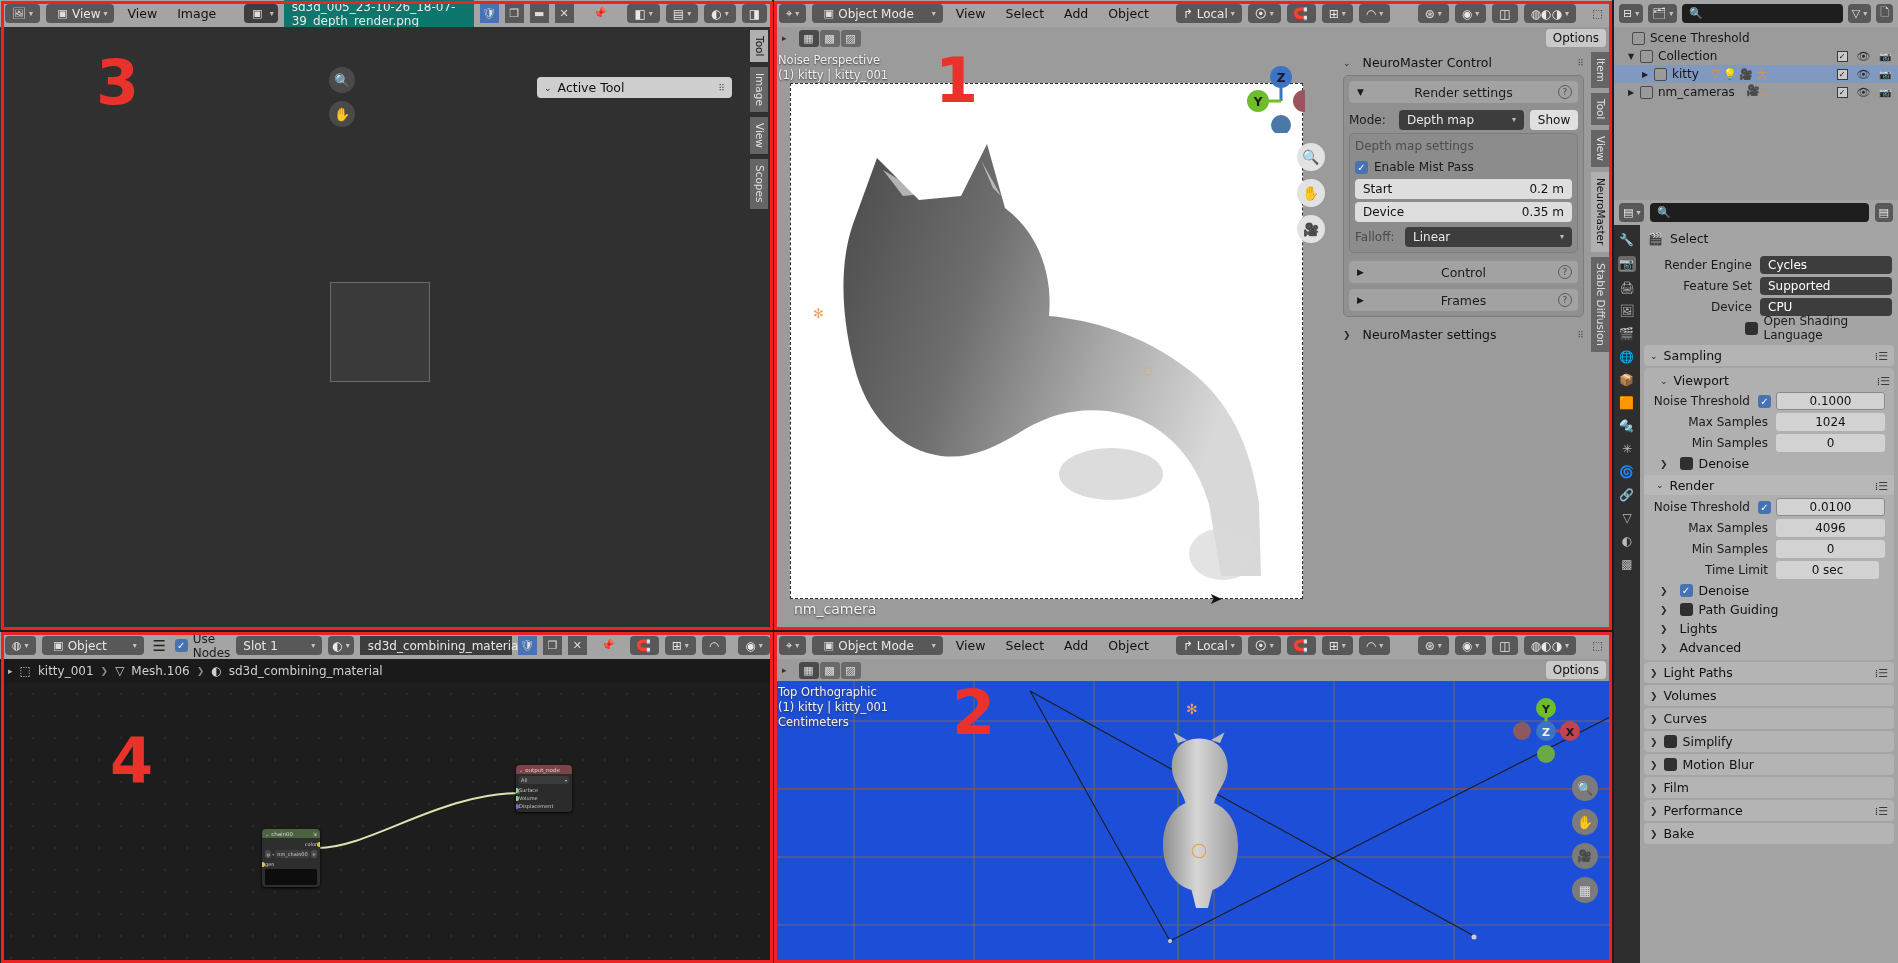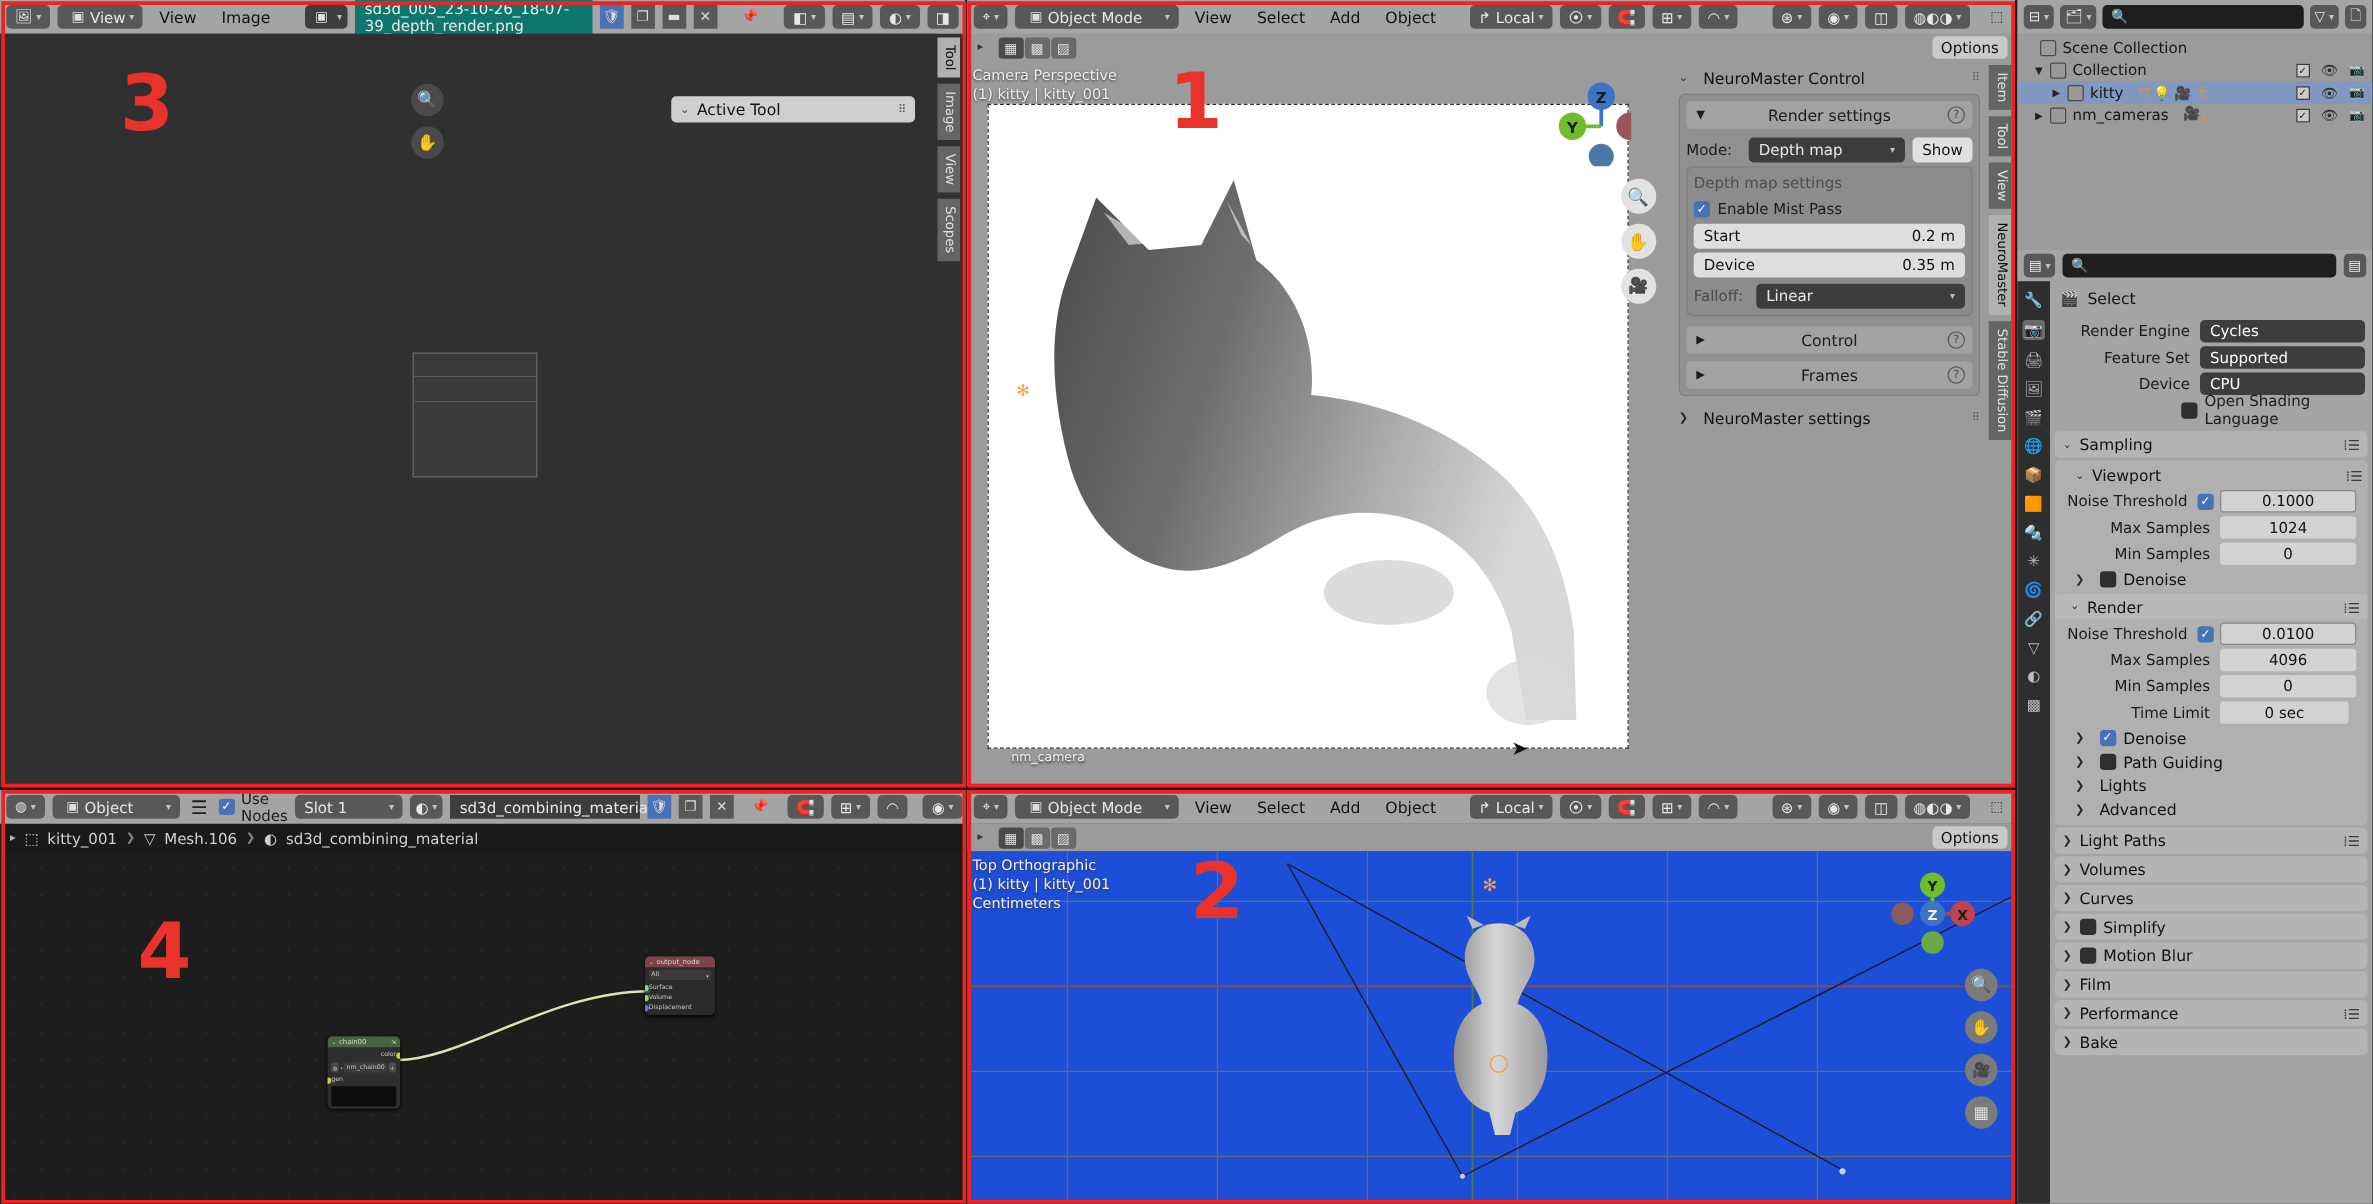--- a/index.html
+++ b/index.html
@@ -332,21 +332,21 @@
         <div class="ico" style="width:20px;height:17px;background:#6a6a6a">▩</div>
         <div class="ico" style="width:20px;height:17px;background:#6a6a6a">▨</div>
       </div>
       <div style="margin-left:auto;margin-right:6px">
         <div class="btn btn-l" style="background:#c9c9c9;color:#111;height:18px">Options</div>
       </div>
     </div>
 
     <div style="position:absolute;left:0;top:49px;right:275px;bottom:0;background:#9b9b9b;overflow:hidden">
       <div style="position:absolute;left:4px;top:4px;color:#f0f0f0;font-size:11.5px;line-height:15px;text-shadow:0 1px 2px #333">
-        <div>Camera Perspective</div>
+        <div>Noise Perspective</div>
         <div>(1) kitty | kitty_001</div>
       </div>
 
       <div style="position:absolute;left:16px;top:34px;width:513px;height:516px;border:1px dashed #2c2c2c;background:#fff;overflow:hidden">
 
         <svg viewBox="0 0 513 516" style="position:absolute;left:0;top:0;width:513px;height:516px">
           <defs>
             <linearGradient id="gdepth" x1="0" y1="0" x2="1" y2="0.35">
               <stop offset="0%" stop-color="#4a4a4a"></stop>
               <stop offset="38%" stop-color="#6e6e6e"></stop>
@@ -366,21 +366,21 @@
                    C 52,244 46,186 62,140 Z" fill="url(#gdepth)"></path>
           <path d="M 92,86 L 112,112 L 132,110 Z" fill="#fff" opacity="0.55"></path>
           <path d="M 190,76 L 202,104 L 210,112 Z" fill="#cfcfcf" opacity="0.8"></path>
           <ellipse cx="320" cy="390" rx="52" ry="26" fill="#cdcdcd" opacity="0.7"></ellipse>
           <ellipse cx="432" cy="470" rx="34" ry="26" fill="#d9d9d9" opacity="0.75"></ellipse>
         </svg>
 
         <div style="position:absolute;left:22px;top:222px;color:#f0a050;font-size:13px">✻</div>
         <div style="position:absolute;left:352px;top:280px;color:#f0a050;font-size:11px">◌</div>
       </div>
-      <div style="position:absolute;left:35px;top:552px;color:#f2f2f2;font-size:10px;text-shadow:0 1px 2px #333">nm_camera</div>
+      <div style="position:absolute;left:20px;top:552px;color:#f2f2f2;font-size:14px;text-shadow:0 1px 2px #333">nm_camera</div>
 
       <svg style="position:absolute;right:32px;top:10px;width:74px;height:74px">
         <line x1="50" y1="20" x2="50" y2="42" stroke="#3b74c4" stroke-width="3"></line>
         <line x1="50" y1="42" x2="28" y2="42" stroke="#6fbd2a" stroke-width="3"></line>
         <circle cx="50" cy="18" r="11" fill="#3b74c4"></circle>
           <text x="50" y="23" font-size="12" fill="#1a1a1a" text-anchor="middle" font-weight="bold">Z</text>
         <circle cx="27" cy="42" r="11" fill="#6fbd2a"></circle>
           <text x="27" y="47" font-size="12" fill="#1a1a1a" text-anchor="middle" font-weight="bold">Y</text>
         <circle cx="73" cy="42" r="11" fill="#9b555c"></circle>
         <circle cx="50" cy="66" r="10" fill="#4a79a8"></circle>
@@ -635,21 +635,21 @@
         </div>
       <div class="btn" style="padding:0 4px">
           <span style="font-size:11px">🗋</span>
         </div>
     </div>
 
     <div style="position:absolute;left:0;top:27px;right:0;bottom:0;background:#9b9b9b;padding-top:2px">
       <div class="ol-row">
         <span style="width:14px"></span>
         <span class="ol-box"></span>
-        <span>Scene Collection</span>
+        <span>Scene Threshold</span>
       </div>
       <div class="ol-row" style="padding-left:14px">
         <span style="font-size:8px;color:#222;width:12px">▼</span>
         <span class="ol-box"></span>
         <span>Collection</span>
         <span style="margin-left:auto;display:flex;gap:9px;padding-right:6px;align-items:center">
           <span style="width:11px;height:11px;border:1px solid #3a3a3a;background:#c9c9c9;display:flex;align-items:center;justify-content:center;font-size:8px;color:#111">✓</span>
           <span style="font-size:11px;color:#2c2c2c">👁</span>
           <span style="font-size:10px;color:#2c2c2c">📷</span>
         </span>

